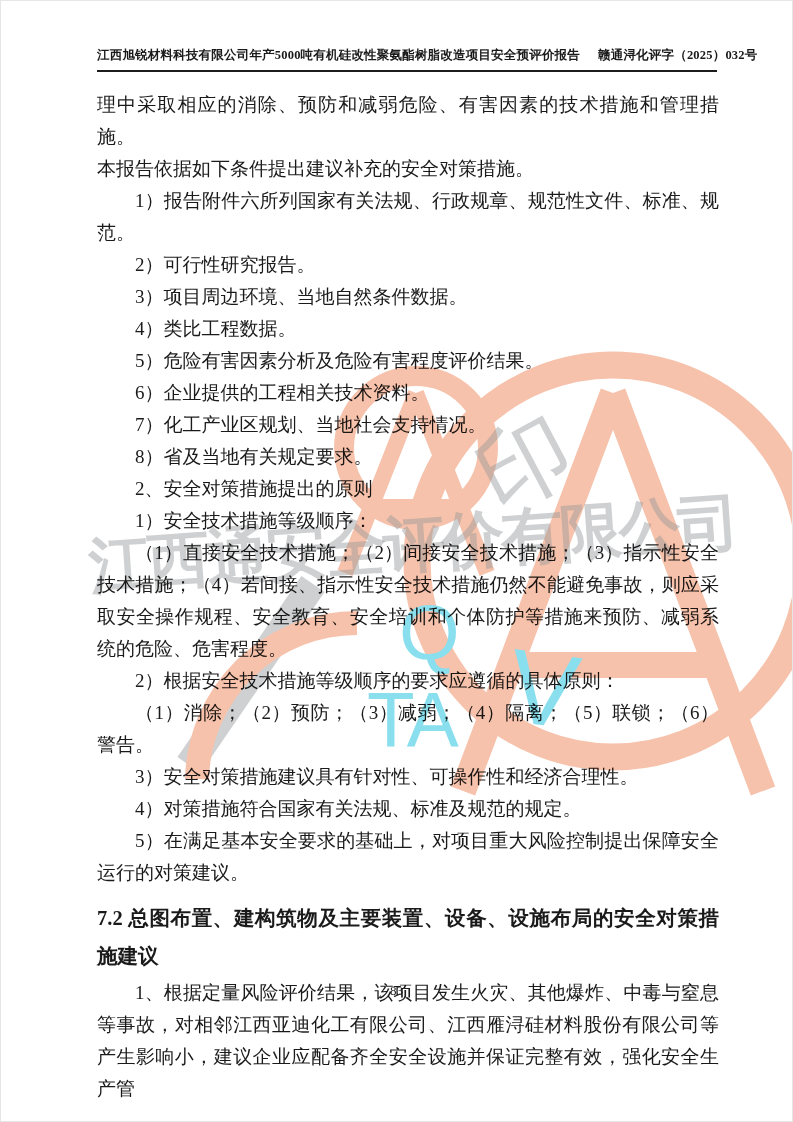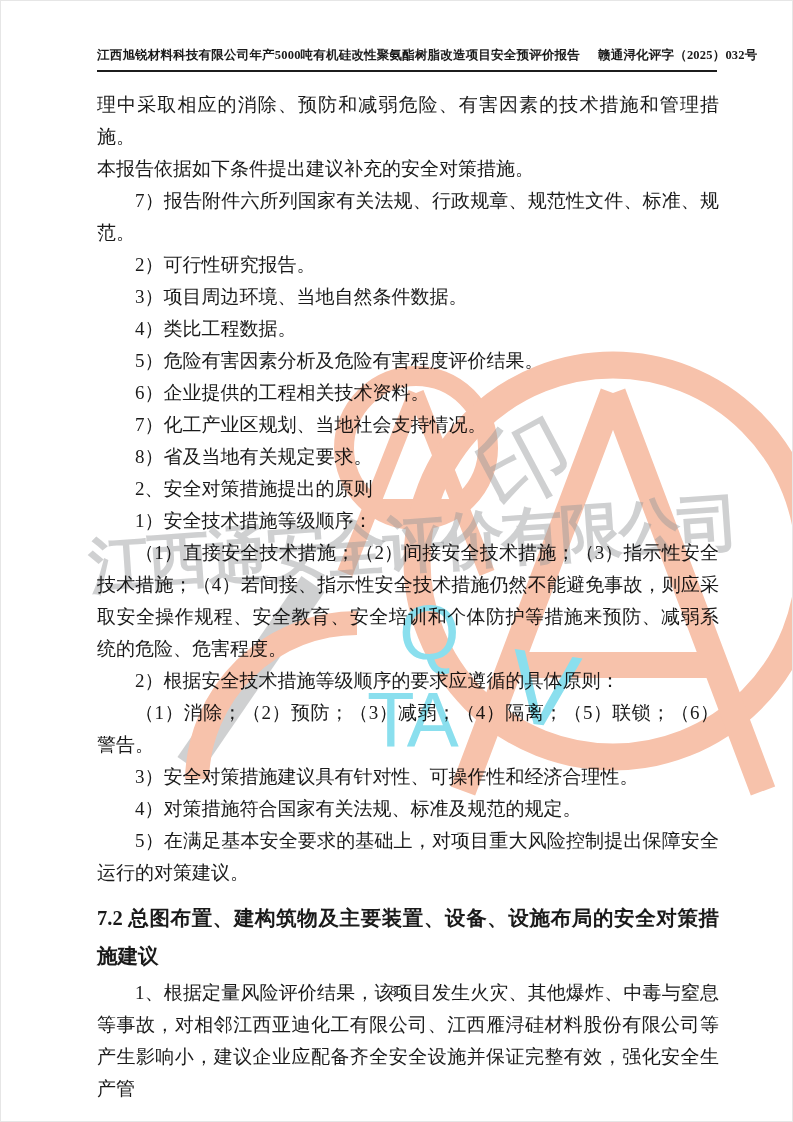--- a/index.html
+++ b/index.html
@@ -79,21 +79,21 @@
 <div class="page">
 
   <div class="hdr">
     <span class="left">江西旭锐材料科技有限公司年产5000吨有机硅改性聚氨酯树脂改造项目安全预评价报告</span>
     <span class="right">赣通浔化评字（2025）032号</span>
   </div>
 
   <main class="doc">
       <p class="body">理中采取相应的消除、预防和减弱危险、有害因素的技术措施和管理措施。</p>
       <p class="body">本报告依据如下条件提出建议补充的安全对策措施。</p>
-      <p class="body indent">7）报告附件六所列国家有关法规、行政规章、规范性文件、标准、规范。</p>
+      <p class="body indent">1）报告附件六所列国家有关法规、行政规章、规范性文件、标准、规范。</p>
       <p class="body indent">2）可行性研究报告。</p>
       <p class="body indent">3）项目周边环境、当地自然条件数据。</p>
       <p class="body indent">4）类比工程数据。</p>
       <p class="body indent">5）危险有害因素分析及危险有害程度评价结果。</p>
       <p class="body indent">6）企业提供的工程相关技术资料。</p>
       <p class="body indent">7）化工产业区规划、当地社会支持情况。</p>
       <p class="body indent">8）省及当地有关规定要求。</p>
       <p class="body indent">2、安全对策措施提出的原则</p>
       <p class="body indent">1）安全技术措施等级顺序：</p>
       <p class="body indent">（1）直接安全技术措施；（2）间接安全技术措施；（3）指示性安全技术措施；（4）若间接、指示性安全技术措施仍然不能避免事故，则应采取安全操作规程、安全教育、安全培训和个体防护等措施来预防、减弱系统的危险、危害程度。</p>

